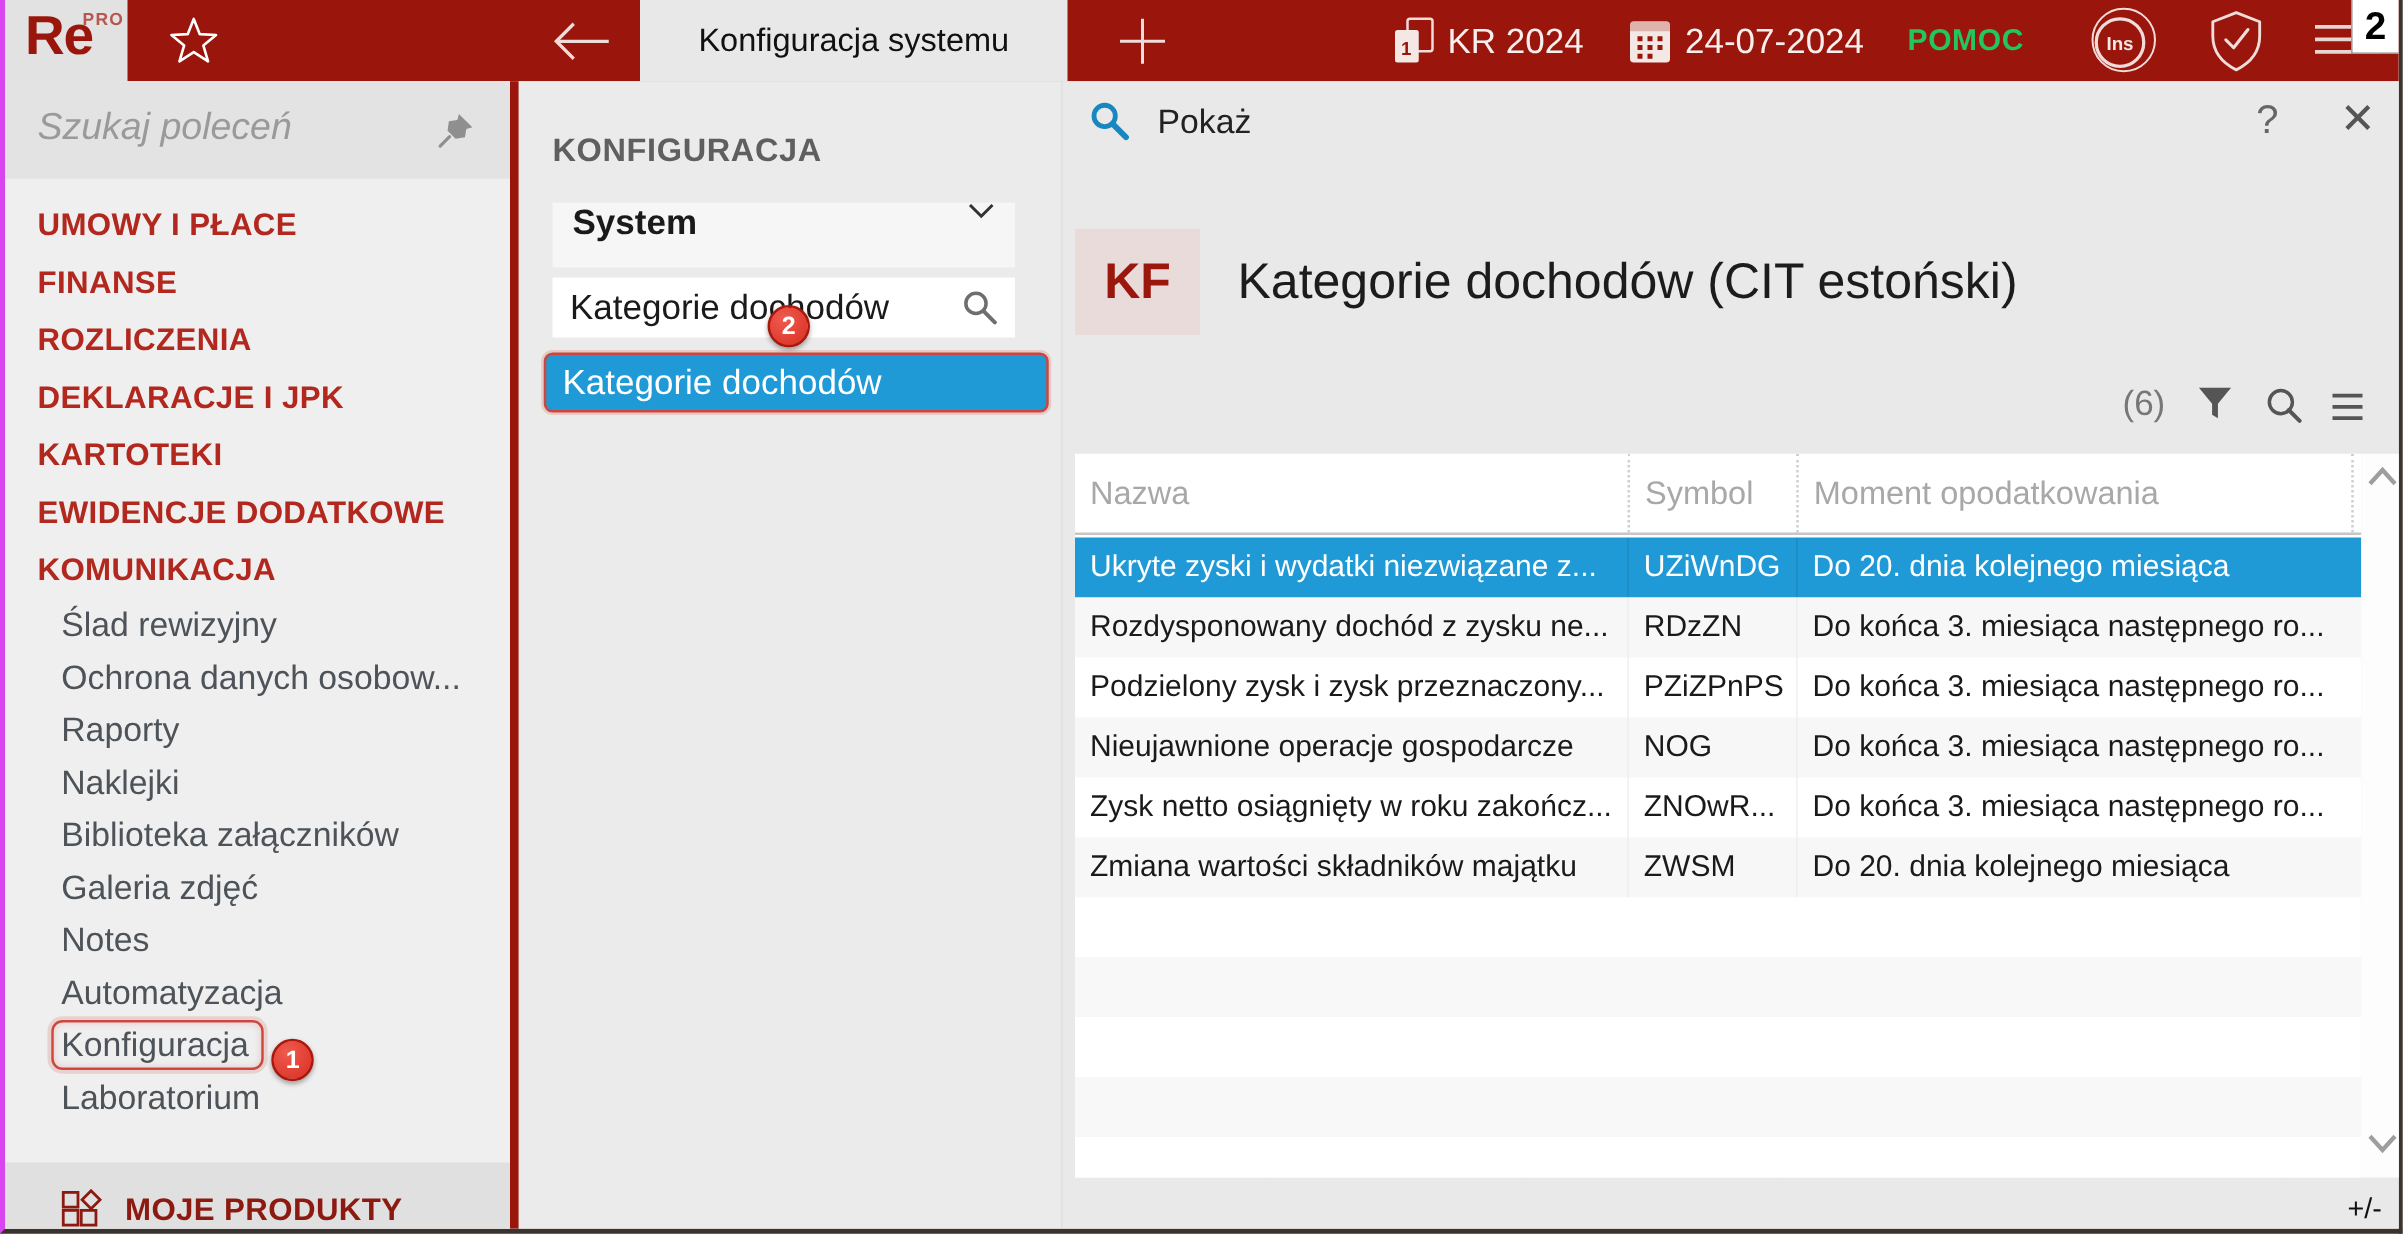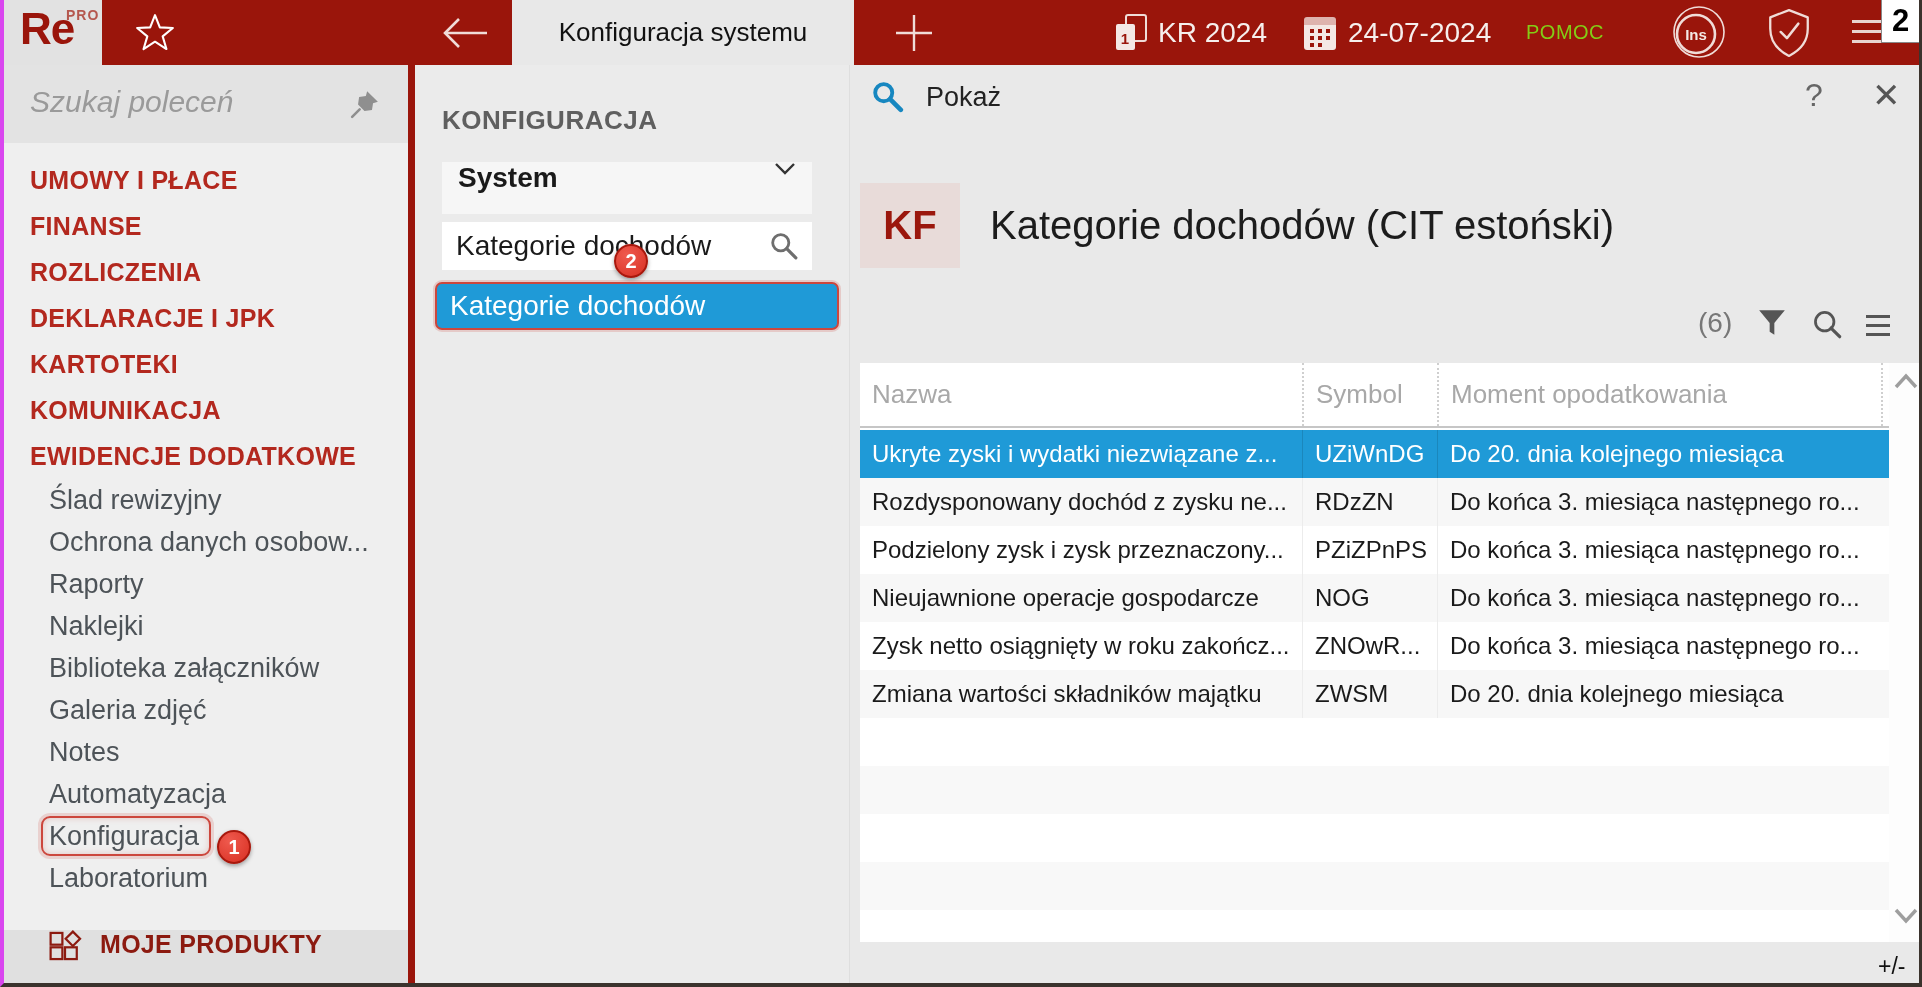--- a/index.html
+++ b/index.html
@@ -8,21 +8,21 @@
        border-left:4px solid #d946ef;border-right:3px solid #3b332d;border-bottom:4px solid #3b332d;}
   
   .topbar{position:absolute;left:0;top:0;width:100%;height:65px;background:#9a150b;}
   .logo{position:absolute;left:0;top:0;width:98px;height:65px;background:#e2e2e2;cursor:pointer;}
   .logo-re{position:absolute;left:16px;top:4px;font-size:44px;font-weight:bold;color:#9a150b;letter-spacing:-1px;}
   .logo-pro{position:absolute;left:62px;top:7px;font-size:14px;font-weight:bold;color:#b5574e;letter-spacing:1px;}
   .tb-icon{position:absolute;top:0;height:65px;display:flex;align-items:center;justify-content:center;}
   .tab{position:absolute;left:508px;top:0;width:342px;height:65px;background:#e8e8e8;
        display:flex;align-items:center;justify-content:center;font-size:26px;color:#111;}
   .tb-group{position:absolute;top:0;height:65px;display:flex;align-items:center;gap:10px;color:#f6efed;font-size:28px;}
-  .help-lbl{position:absolute;top:0;height:65px;display:flex;align-items:center;color:#84cc16;font-size:20px;letter-spacing:.5px;cursor:pointer;}
+  .help-lbl{position:absolute;top:0;height:65px;display:flex;align-items:center;color:#22c55e;font-size:24px;letter-spacing:.5px;cursor:pointer;font-weight:bold;}
   .hamburger{position:absolute;left:1848px;top:20px;width:50px;display:flex;flex-direction:column;gap:7px;cursor:pointer;}
   .hamburger span{display:block;height:3px;background:#e8d4d0;}
   .hamburger span:nth-child(1){width:30px;}
   .hamburger span:nth-child(2){width:40px;}
   .hamburger span:nth-child(3){width:52px;}
   .corner-badge{position:absolute;right:0;top:0;width:38px;height:43px;background:#fff;
        display:flex;align-items:center;justify-content:center;font-size:31px;font-weight:bold;color:#000;
        border-left:1px solid #888;border-bottom:1px solid #888;}
   
   .sidebar{position:absolute;left:0;top:65px;width:404px;height:918px;background:#efefef;}
@@ -33,21 +33,21 @@
   .side-main{height:46px;line-height:46px;padding-left:26px;font-size:25px;font-weight:bold;color:#b3281e;
              letter-spacing:.3px;white-space:nowrap;cursor:pointer;}
   .side-sub{height:42px;line-height:42px;padding-left:45px;font-size:27px;color:#4d5358;white-space:nowrap;cursor:pointer;}
   .anno-box{display:inline-block;line-height:36px;padding:0 10px 0 6px;margin-left:-8px;border:2px solid #cc473d;
             border-radius:9px;box-shadow:0 0 0 3px rgba(204,71,61,.18), inset 0 0 6px rgba(204,71,61,.25);}
   .badge{display:inline-flex;align-items:center;justify-content:center;width:34px;height:34px;border-radius:50%;
          background:radial-gradient(circle at 35% 30%,#ef5a4e,#d82f22);border:2px solid #a8180d;
          color:#fff;font-size:20px;font-weight:bold;box-shadow:0 2px 4px rgba(0,0,0,.35);}
   .side-badge{position:relative;top:9px;left:6px;}
   .side-footer{position:absolute;left:0;top:865px;width:100%;height:53px;background:#e0e0e0;
-               display:flex;align-items:flex-start;gap:18px;padding-left:44px;cursor:pointer;}
+               display:flex;align-items:flex-end;gap:18px;padding-left:44px;cursor:pointer;}
   .side-footer-lbl{font-size:25px;font-weight:bold;color:#8c1a10;letter-spacing:.3px;}
   
   .red-divider{position:absolute;left:404px;top:65px;width:7px;height:918px;background:#9a150b;}
   .config-panel{position:absolute;left:411px;top:65px;width:434px;height:918px;background:#ebebeb;}
   .cfg-title{position:absolute;left:27px;top:40px;font-size:26px;font-weight:bold;color:#5f5f5f;letter-spacing:.5px;}
   .cfg-dropdown{position:absolute;left:27px;top:97px;width:370px;height:52px;background:#f6f6f6;cursor:pointer;
                 display:flex;align-items:flex-start;justify-content:space-between;padding:0 16px;}
   .cfg-dropdown span{font-size:28px;font-weight:bold;color:#1a1a1a;}
   .cfg-search{position:absolute;left:27px;top:157px;width:370px;height:48px;background:#fff;cursor:text;
               display:flex;align-items:center;justify-content:space-between;padding:0 14px;}
@@ -193,22 +193,22 @@
           <line x1="9" y1="19" x2="2" y2="26" stroke="#8f8f8f" stroke-width="2.4" stroke-linecap="round"></line>
         </svg>
       </span>
     </div>
     <div class="side-menu">
         <div class="side-main">UMOWY I PŁACE</div>
         <div class="side-main">FINANSE</div>
         <div class="side-main">ROZLICZENIA</div>
         <div class="side-main">DEKLARACJE I JPK</div>
         <div class="side-main">KARTOTEKI</div>
+        <div class="side-main">EWIDENCJE DODATKOWE</div>
         <div class="side-main">KOMUNIKACJA</div>
-        <div class="side-main">EWIDENCJE DODATKOWE</div>
         <div class="side-sub">Ślad rewizyjny</div>
         <div class="side-sub">Ochrona danych osobow...</div>
         <div class="side-sub">Raporty</div>
         <div class="side-sub">Naklejki</div>
         <div class="side-sub">Biblioteka załączników</div>
         <div class="side-sub">Galeria zdjęć</div>
         <div class="side-sub">Notes</div>
         <div class="side-sub">Automatyzacja</div>
         <div class="side-sub"><span class="anno-box">Konfiguracja</span><span class="badge side-badge">1</span></div>
         <div class="side-sub">Laboratorium</div>

